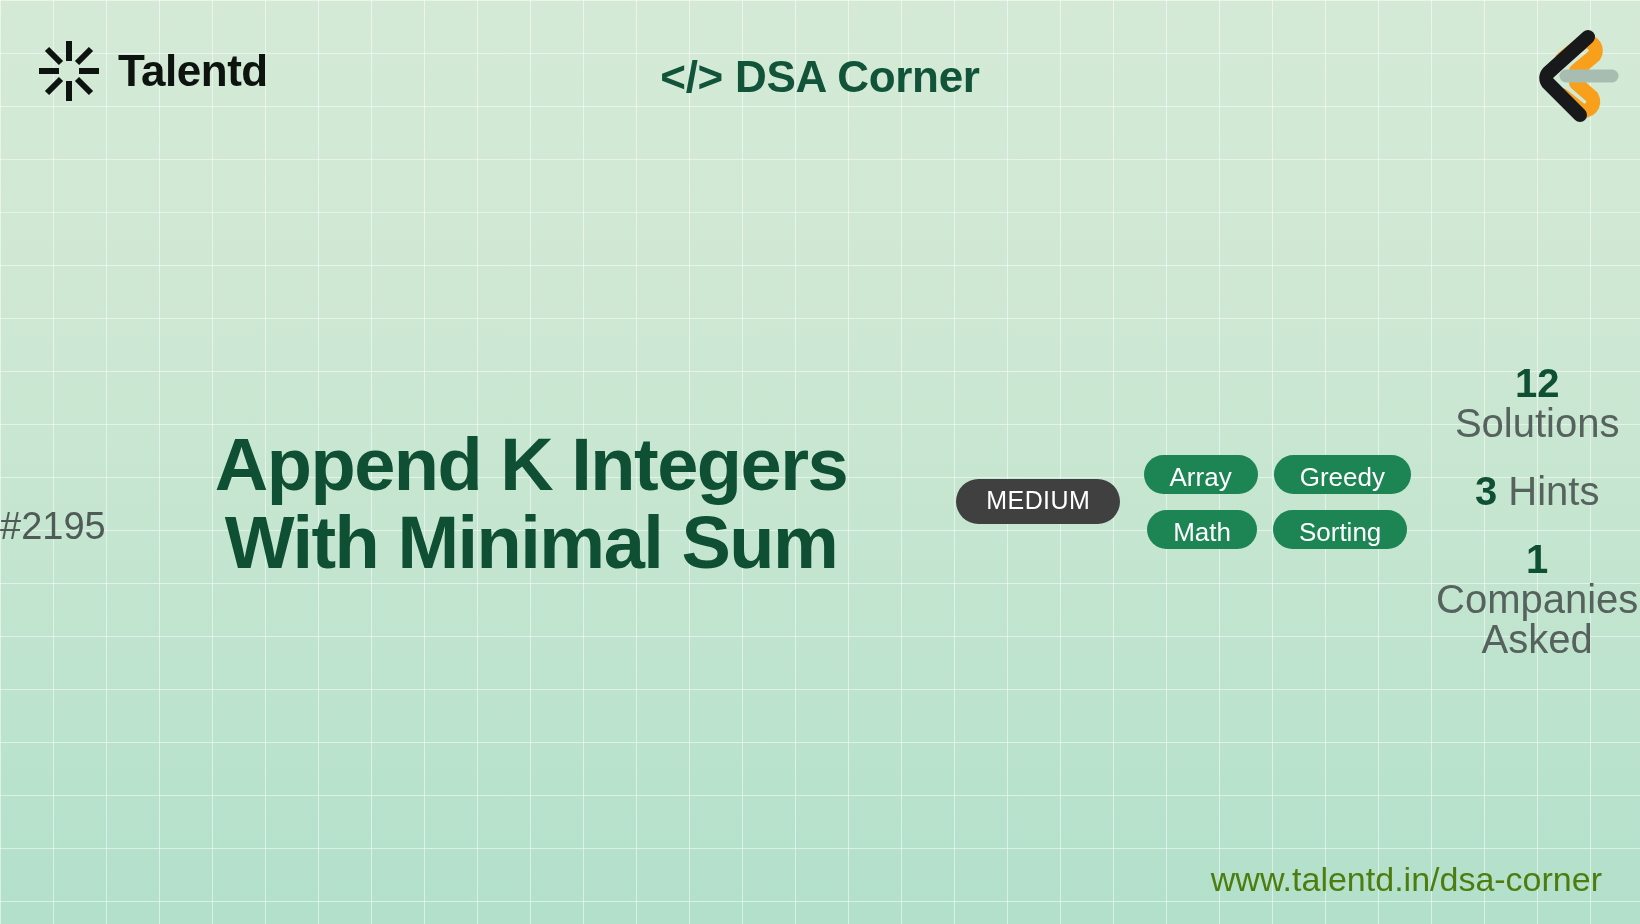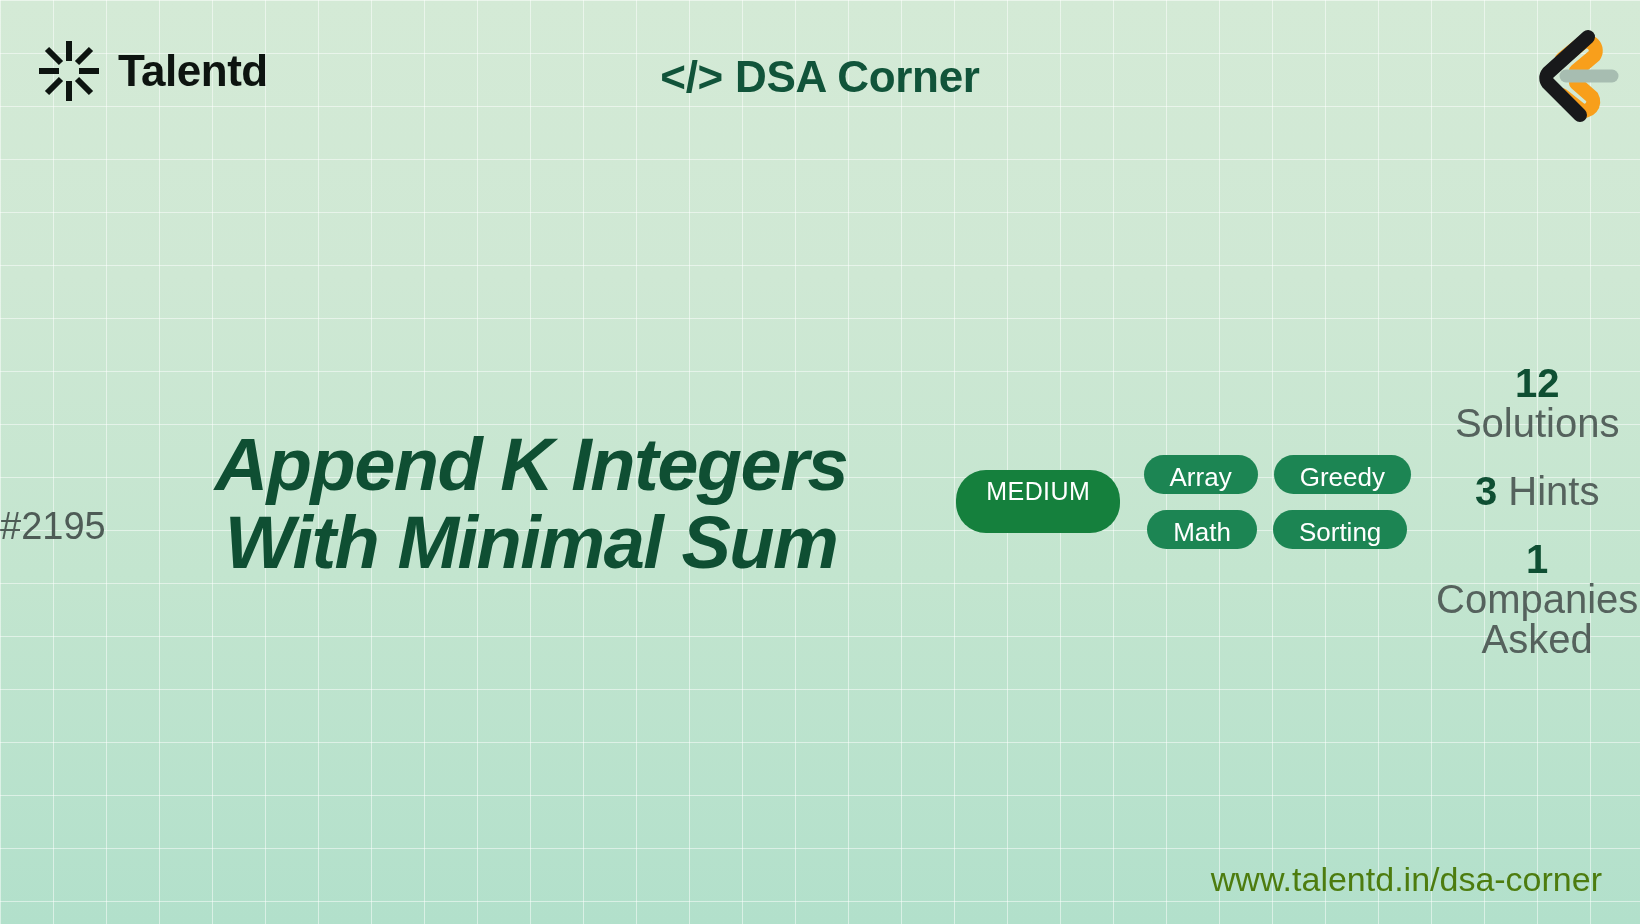--- a/index.html
+++ b/index.html
@@ -102,29 +102,28 @@
 
   #problem-title {
     margin-top: 28px;
     font-size: 74px;
     font-weight: 700;
     color: #0f4f33;
     letter-spacing: -1.5px;
     line-height: 1.05;
     text-align: center;
     padding: 0 60px;
-    font-style: italic;
   }
 
   #difficulty-badge {
     margin-top: 22px;
-    background: #15803d;
+    background: #404040;
     color: #ffffff;
     font-size: 25px;
-    padding: 9px 30px 29px;
+    padding: 9px 30px 11px;
     border-radius: 30px;
     letter-spacing: 0.4px;
     line-height: 1;
   }
 
   #tag-list {
     margin-top: 24px;
     display: flex;
     gap: 16px;
     justify-content: center;

